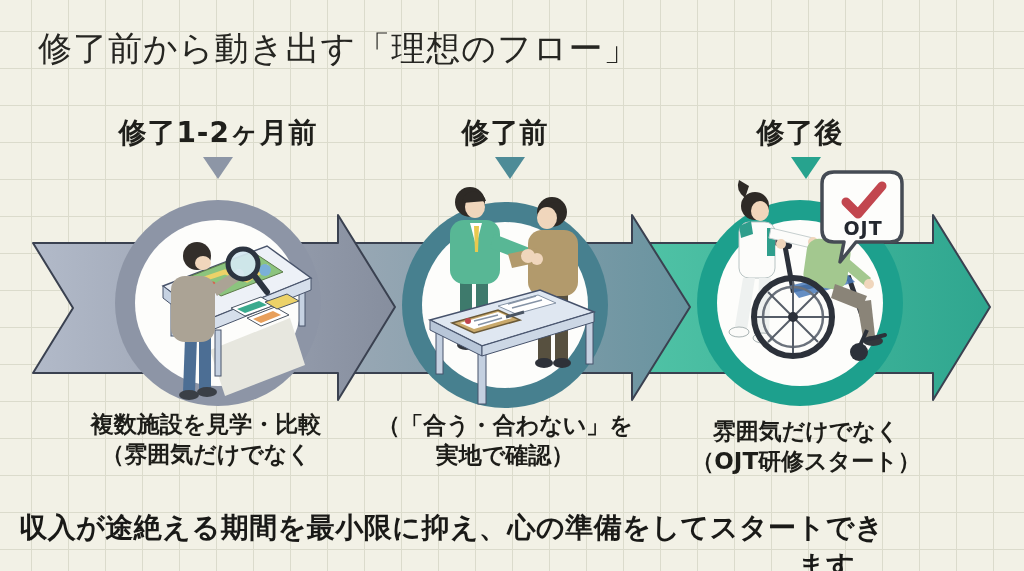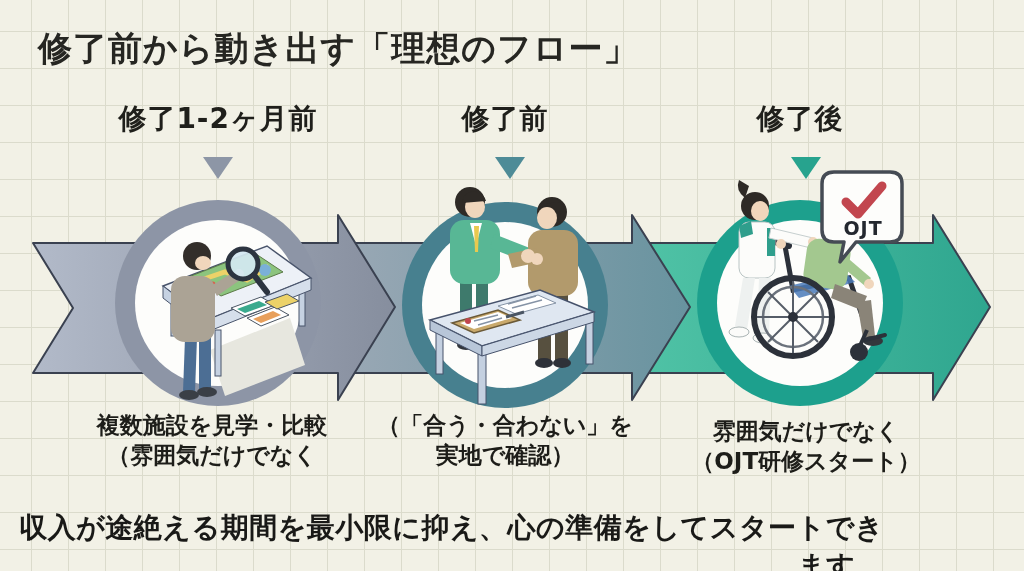--- a/index.html
+++ b/index.html
@@ -11,25 +11,25 @@
     background-color:#f2f1e6;
     background-image:
       linear-gradient(#dbdbcc 1px, transparent 1px),
       linear-gradient(90deg, #dbdbcc 1px, transparent 1px);
     background-size:37px 37px;
     background-position:-6px -6px;
   }
 
   .title {
     position:absolute; left:38px; top:26px;
-    font-size:34px; font-weight:700; color:#262622; letter-spacing:1px;
+    font-size:34px; font-weight:400; color:#262622; letter-spacing:1px;
   }
 
   .stage-label {
-    position:absolute; top:100px; width:320px; text-align:center;
+    position:absolute; top:114px; width:320px; text-align:center;
     font-size:28px; font-weight:700; color:#1f1f1b; letter-spacing:1px;
   }
   .stage-label.s1 { left:58px; }
   .stage-label.s2 { left:345px; }
   .stage-label.s3 { left:640px; }
 
   .pointer {
     position:absolute; top:157px; width:0; height:0;
     border-left:15px solid transparent; border-right:15px solid transparent;
   }
@@ -52,21 +52,21 @@
 
   .illus { position:absolute; z-index:3; overflow:visible; }
   .illus.i1 { left:115px; top:200px; }
   .illus.i2 { left:402px; top:190px; }
   .illus.i3 { left:697px; top:188px; }
 
   .caption {
     position:absolute; width:340px; text-align:center; z-index:4;
     font-size:23px; font-weight:700; color:#1d1d19; line-height:30px;
   }
-  .caption.cap1 { left:42px;  top:410px; }
+  .caption.cap1 { left:36px;  top:410px;font-family:Liberation Serif, serif; }
   .caption.cap2 { left:335px; top:410px; }
   .caption.cap3 { left:636px; top:416px; }
 
   .badge { position:absolute; left:818px; top:168px; z-index:5; overflow:visible; }
   .badge text {
     font-family:"DejaVu Sans","Liberation Sans",sans-serif;
     font-size:19px; font-weight:700; fill:#23272e; letter-spacing:1px;
   }
 
   .footer {

